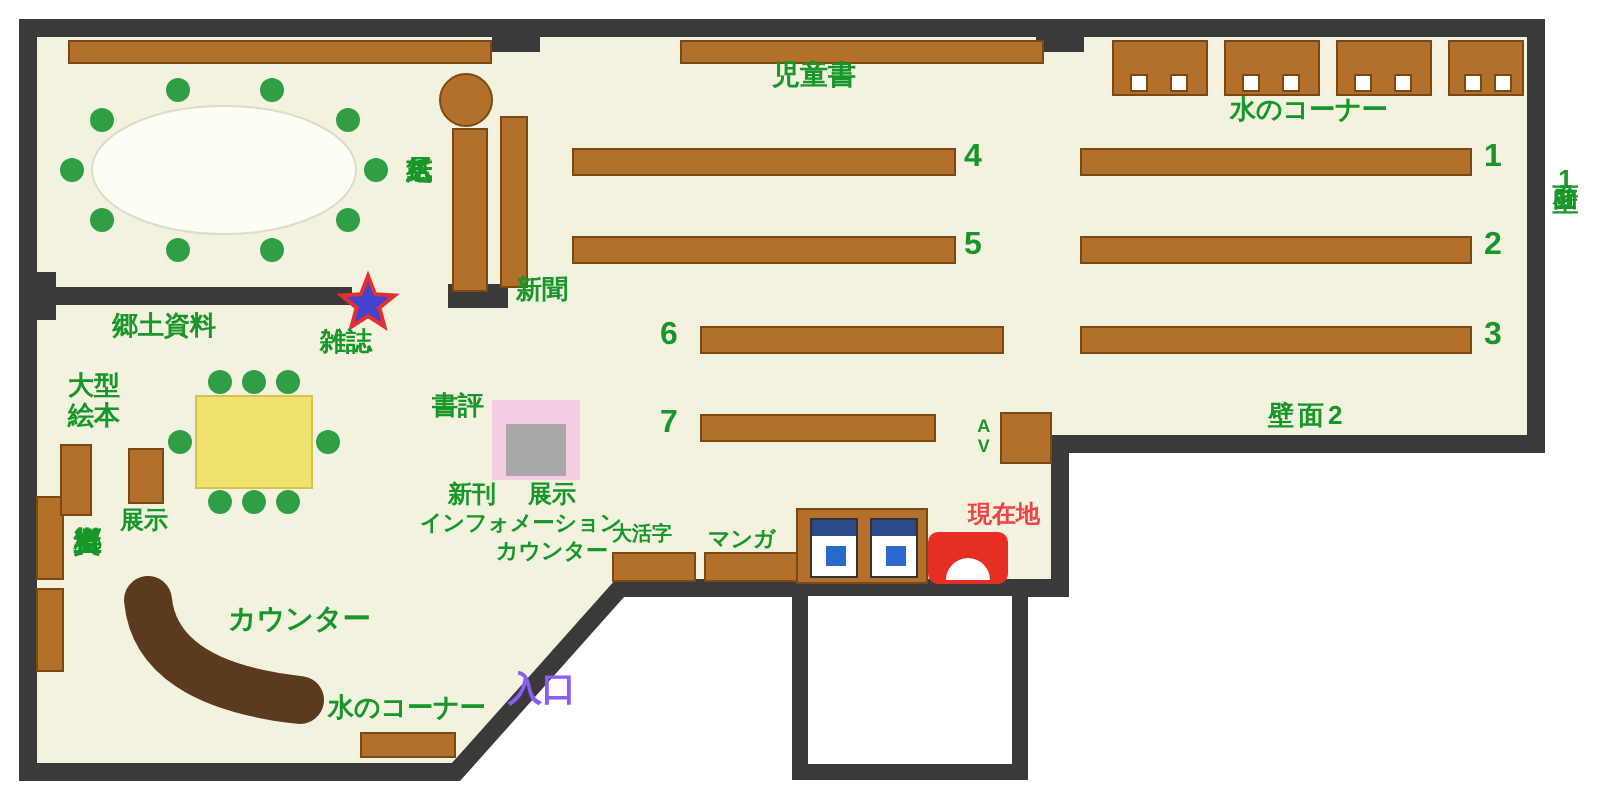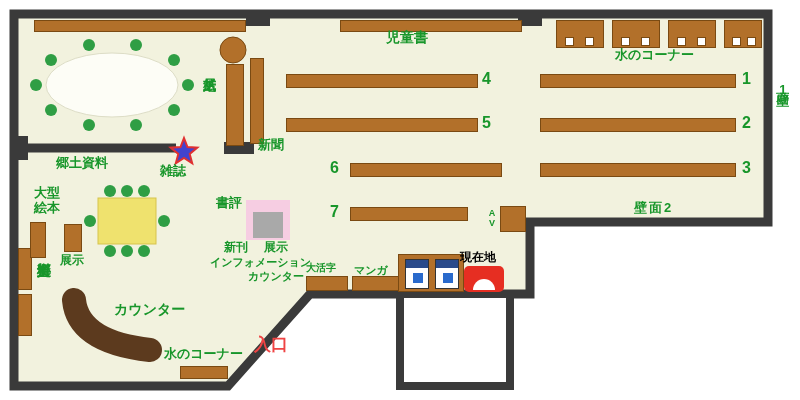--- a/index.html
+++ b/index.html
@@ -18,22 +18,22 @@
   .lbl {
     position:absolute; color:#18962a; font-weight:bold; white-space:nowrap;
     font-family:"Liberation Sans","DejaVu Sans",sans-serif; line-height:1.1;
   }
   .lbl.vert { writing-mode:vertical-rl; text-orientation:upright; }
   .lbl.num { font-size:16px; }
   .lbl.white-outline {
     color:#ffffff;
     text-shadow:1px 0 0 #2f9e44,-1px 0 0 #2f9e44,0 1px 0 #2f9e44,0 -1px 0 #2f9e44;
   }
-  .lbl.red { color:#000000; }
-  .lbl.blue { color:#ef4444; font-size:17px; }
+  .lbl.red { color:#ef4444;margin-left:24px; }
+  .lbl.blue { color:#8b5cf6; font-size:17px; }
   .display-pink { position:absolute; left:246px; top:200px; width:44px; height:40px; background:#f6cde2; }
   .display-pink .gray-box { position:absolute; left:7px; top:12px; width:30px; height:26px; background:#a9a9a9; }
   .copy-counter { position:absolute; left:398px; top:254px; width:66px; height:38px; background:#b2702a; border:1px solid #7a4a12; box-sizing:border-box; }
   .copier { position:absolute; top:4px; width:24px; height:30px; background:#ffffff; border:1px solid #333333; box-sizing:border-box; }
   .copier .top-bar { position:absolute; left:0; top:0; width:100%; height:8px; background:#2a4a8a; }
   .copier .panel { position:absolute; left:7px; top:13px; width:10px; height:10px; background:#2a6acc; }
   .loc-box { position:absolute; left:464px; top:266px; width:40px; height:26px; background:#e62e22; border-radius:5px; }
   .loc-box .dome { position:absolute; left:9px; top:13px; width:22px; height:11px; background:#ffffff; border-radius:11px 11px 0 0; }
 </style>
 </head>

